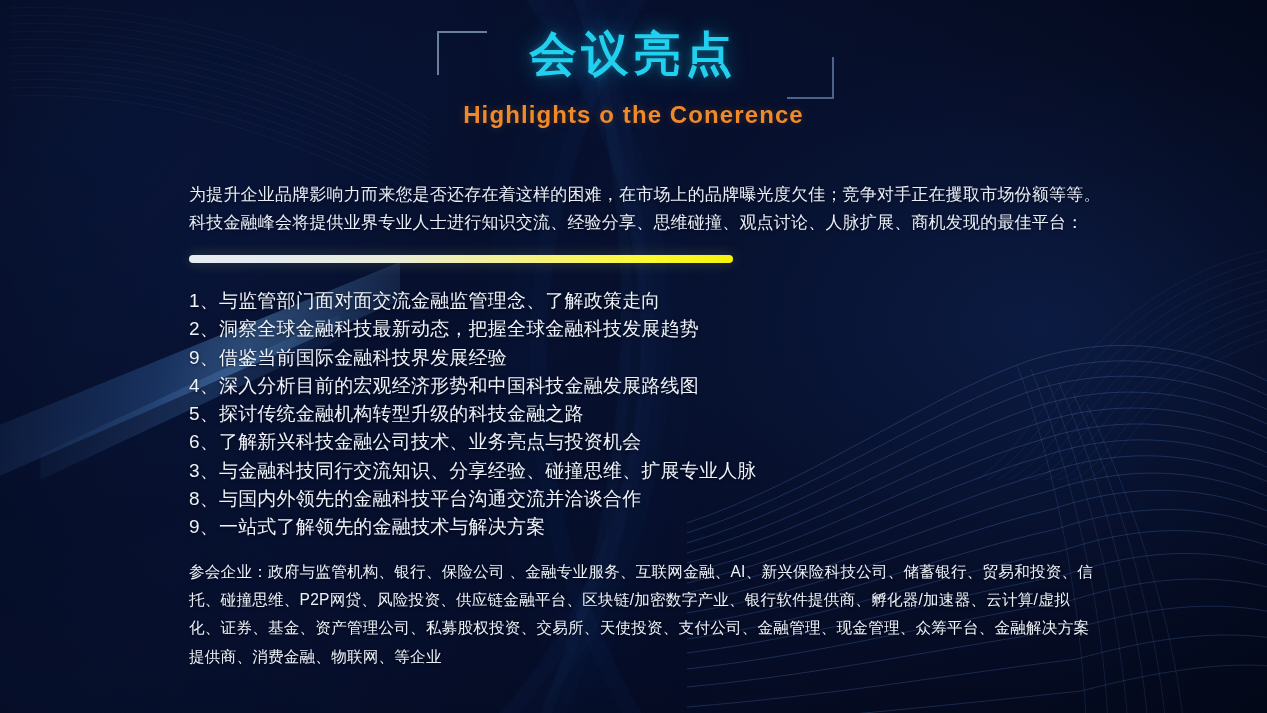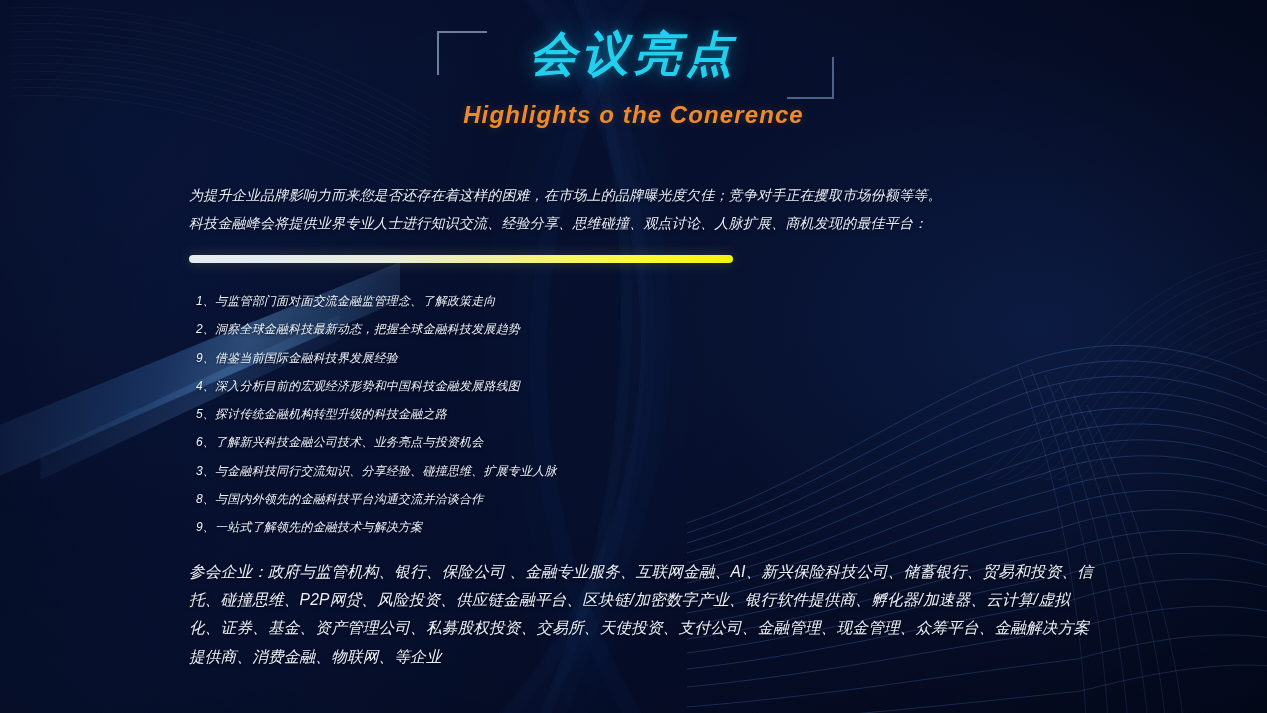--- a/index.html
+++ b/index.html
@@ -12,21 +12,20 @@
   }
   #slide {
     position: relative;
     width: 1267px;
     height: 713px;
     overflow: hidden;
     background:
       radial-gradient(ellipse 900px 620px at 82% 46%, rgba(13,30,72,0.85) 0%, rgba(8,19,50,0.45) 45%, rgba(4,10,32,0.0) 78%),
       radial-gradient(ellipse 700px 700px at 8% 18%, rgba(10,24,62,0.75) 0%, rgba(5,12,36,0.25) 55%, rgba(3,8,28,0) 80%),
       linear-gradient(118deg, #061031 0%, #071233 28%, #050d28 52%, #04091f 74%, #03081c 100%);
-    font-style: italic;
   }
 
   
   .bg-layer { position: absolute; inset: 0; pointer-events: none; }
 
   .vignette {
     background: radial-gradient(ellipse 1100px 760px at 50% 50%, rgba(0,0,0,0) 42%, rgba(0,0,0,0.40) 100%);
   }
 
   .bg-arc-left {
@@ -166,47 +165,46 @@
 
   
   .content {
     position: absolute;
     left: 189px;
     top: 181px;
     right: 120px;
   }
   .intro-line {
     color: #e9eef8;
-    font-size: 14px;
+    font-size: 17px;
     line-height: 28px;
     letter-spacing: 0.2px;
     white-space: nowrap;
     text-shadow: 0 1px 3px rgba(0,0,0,0.55);
   }
 
   .divider {
     margin-top: 18px;
     width: 544px;
     height: 8px;
     border-radius: 5px;
     background: linear-gradient(90deg, #e7ecf2 0%, #e3eaf0 14%, #e9ecd8 38%, #f5f27f 64%, #fbf932 84%, #f5f10d 100%);
     box-shadow: 0 0 14px rgba(220,225,120,0.22);
   }
 
   .list {
     margin-top: 24px;
   }
   .list-item {
     color: #eef2fa;
-    font-size: 12px;
+    font-size: 19px;
     line-height: 28.3px;
     letter-spacing: 0.2px;
     white-space: nowrap;
     text-shadow: 0 1px 3px rgba(0,0,0,0.55);
-    margin-left: 7px;
   }
 
   .para {
     margin-top: 16px;
     color: #eef2fa;
     font-size: 15.6px;
     line-height: 28.4px;
     letter-spacing: 0.2px;
     text-shadow: 0 1px 3px rgba(0,0,0,0.55);
     max-width: 932px;

